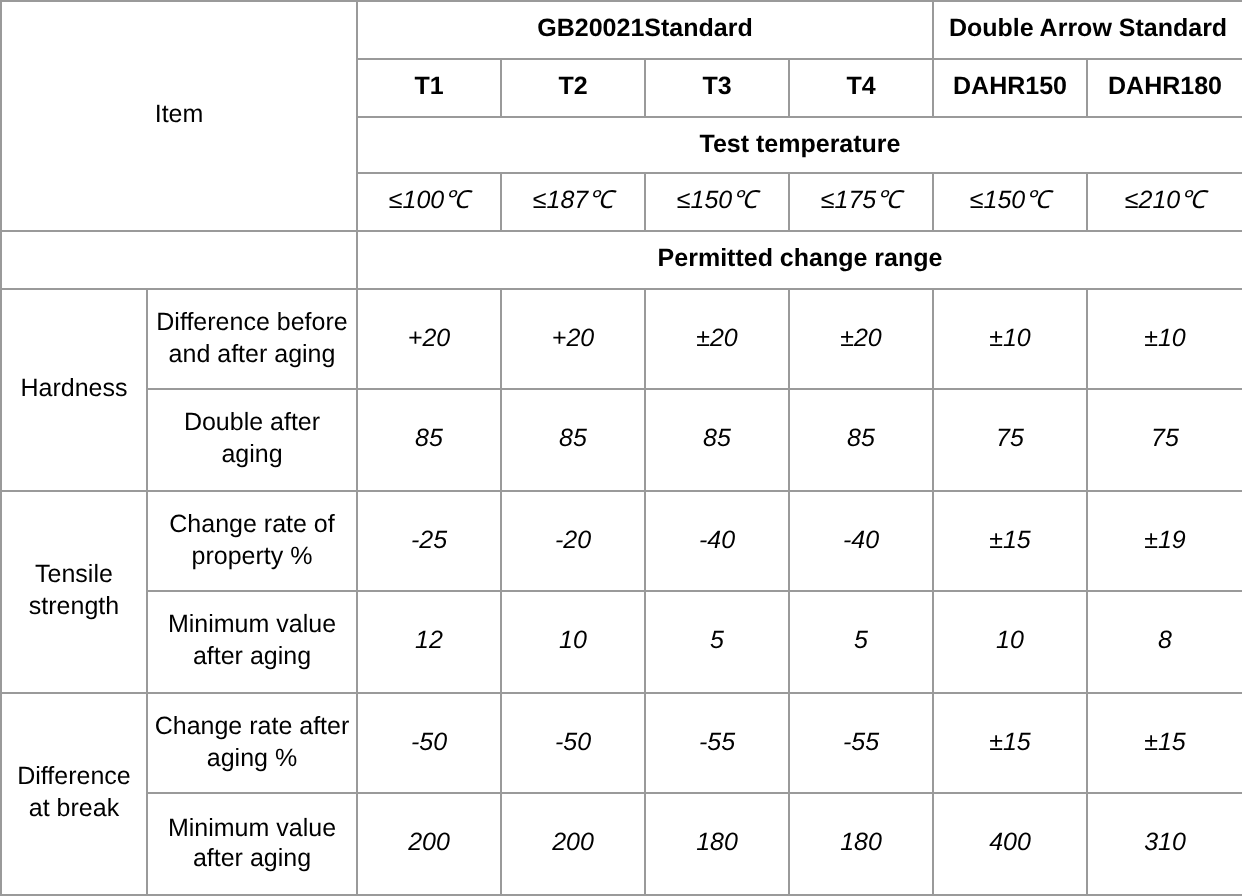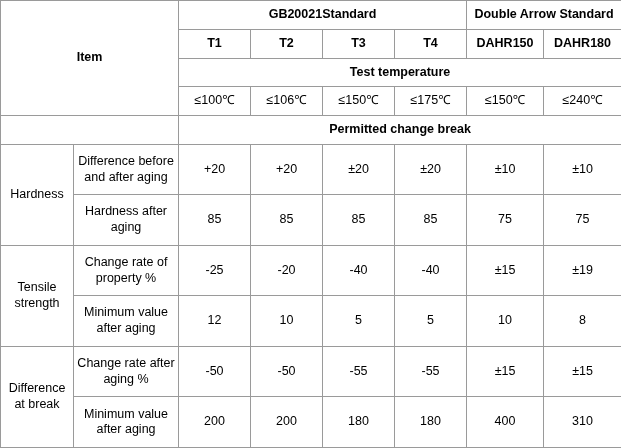--- a/index.html
+++ b/index.html
@@ -32,34 +32,35 @@
     font-size: 12.5px;
     padding: 2px 3px;
     line-height: 1.25;
     box-sizing: border-box;
   }
   td.hdr {
     font-weight: bold;
     margin-top: 20px;
   }
   td.item-label {
-    font-weight: bold;
+    font-weight: normal;
     font-size: 13px;
   }
   td.rowcat {
     font-weight: normal;
     font-size: 12.5px;
   }
   td.sub {
     font-weight: normal;
     font-size: 12.5px;
   }
   td.val {
     font-weight: normal;
     font-size: 12.5px;
+    font-style: italic;
   }
   .col-a { width: 73px; }
   .col-b { width: 105px; }
   .col-c { width: 72px; }
   .col-d { width: 72px; }
   .col-e { width: 72px; }
   .col-f { width: 72px; }
   .col-g { width: 77px; }
   .col-h { width: 78px; }
 </style>
@@ -94,44 +95,44 @@
         <td class="hdr">DAHR150</td>
         <td class="hdr">DAHR180</td>
       </tr>
 
       <tr>
         <td class="hdr" colspan="6">Test temperature</td>
       </tr>
 
       <tr>
         <td class="val">≤100℃</td>
-        <td class="val">≤106℃</td>
+        <td class="val">≤187℃</td>
         <td class="val">≤150℃</td>
         <td class="val">≤175℃</td>
         <td class="val">≤150℃</td>
-        <td class="val">≤240℃</td>
+        <td class="val">≤210℃</td>
       </tr>
 
       <tr>
         <td colspan="2"></td>
-        <td class="hdr" colspan="6">Permitted change break</td>
+        <td class="hdr" colspan="6">Permitted change range</td>
       </tr>
 
       <tr>
         <td class="rowcat" rowspan="2">Hardness</td>
         <td class="sub">Difference before and after aging</td>
         <td class="val">+20</td>
         <td class="val">+20</td>
         <td class="val">±20</td>
         <td class="val">±20</td>
         <td class="val">±10</td>
         <td class="val">±10</td>
       </tr>
       <tr>
-        <td class="sub">Hardness after aging</td>
+        <td class="sub">Double after aging</td>
         <td class="val">85</td>
         <td class="val">85</td>
         <td class="val">85</td>
         <td class="val">85</td>
         <td class="val">75</td>
         <td class="val">75</td>
       </tr>
 
       <tr>
         <td class="rowcat" rowspan="2">Tensile strength</td>

